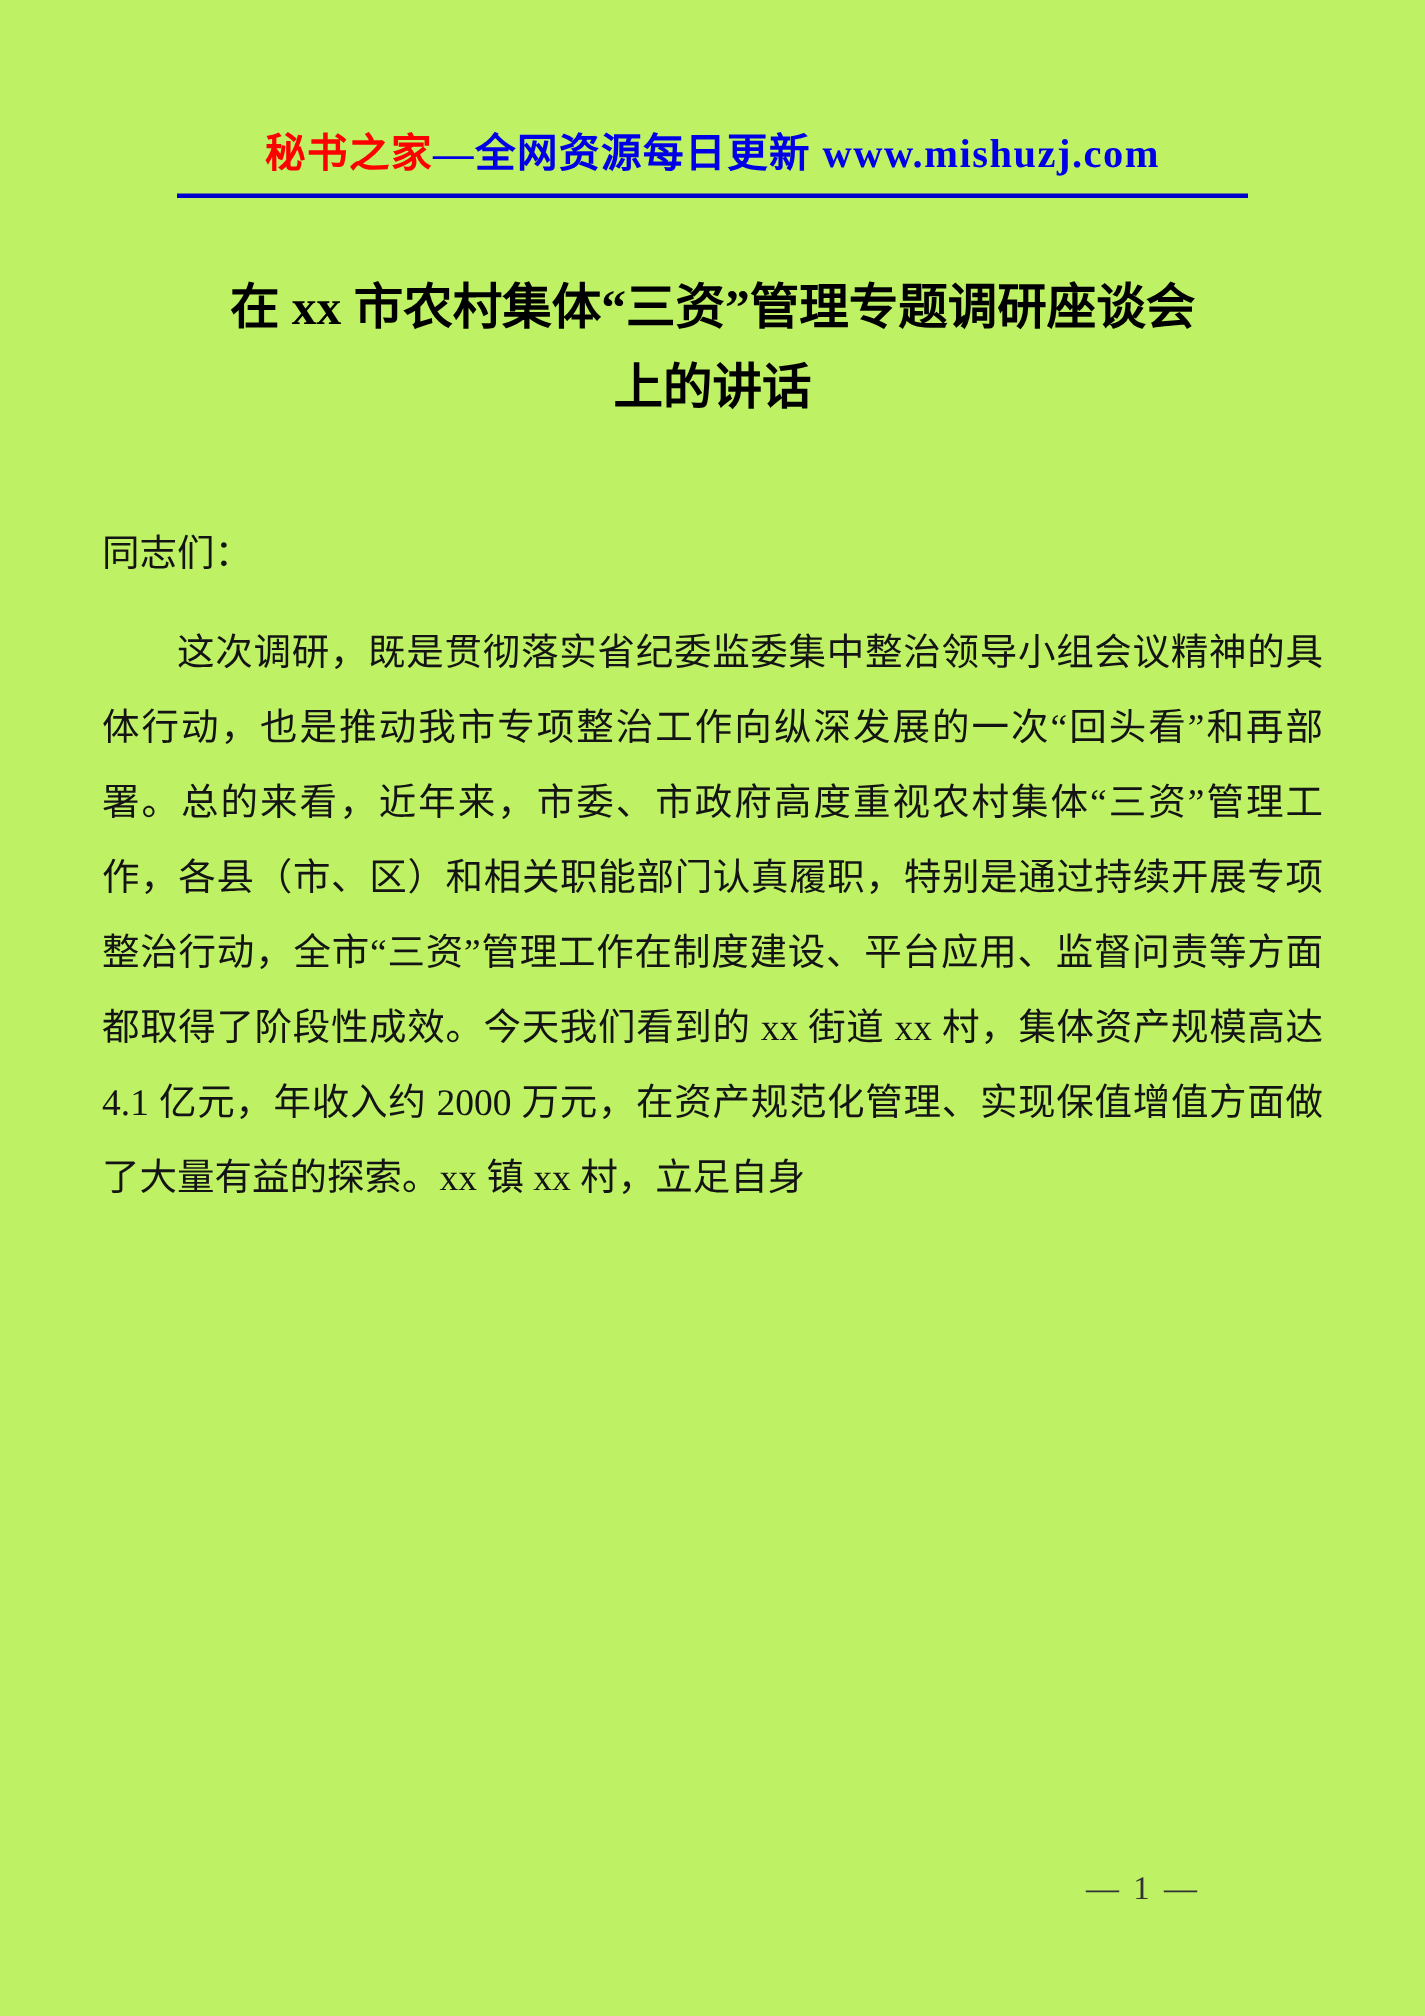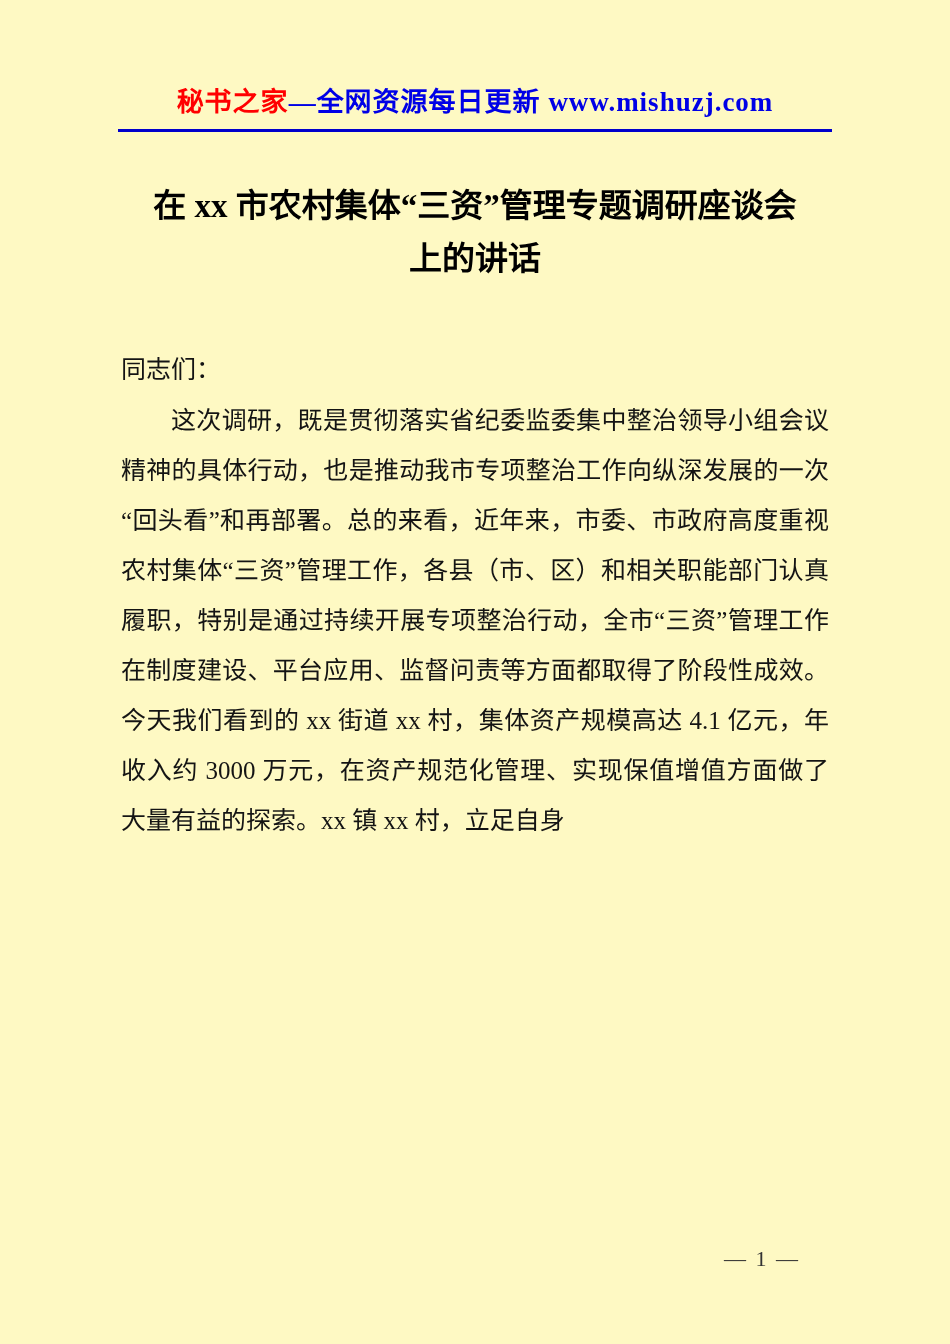--- a/index.html
+++ b/index.html
@@ -4,54 +4,54 @@
 <style>
   html, body {
     margin: 0;
     padding: 0;
     background: #ffffff;
   }
   .page {
     position: relative;
     width: 950px;
     height: 1344px;
-    background: #fef9c3;
+    background: #bef264;
     overflow: hidden;
     font-family: "Liberation Serif", "DejaVu Serif", serif;
     color: #111111;
   }
   .doc-header {
     padding-top: 80px;
     text-align: center;
     font-size: 27px;
     font-weight: bold;
     letter-spacing: 1px;
     white-space: nowrap;
   }
   .doc-header .brand { color: #ff0000; }
   .doc-header .tagline { color: #0000e6; }
   .doc-header .url { color: #0000e6; }
   .header-rule {
     margin: 10px 118px 0 118px;
     border-bottom: 3px solid #0000cc;
   }
   .doc-body {
-    padding: 0 120px;
+    padding: 0 52px;
   }
   .title {
     max-width: 660px;
     margin: 48px auto 58px auto;
     text-align: center;
     font-size: 33px;
     line-height: 1.62;
     font-weight: bold;
     color: #000000;
   }
   .salutation, .para {
-    margin: 1px;
+    margin: 16px;
     font-size: 25px;
     line-height: 50px;
     text-align: justify;
     color: #141414;
   }
   .para {
     text-indent: 2em;
   }
   .page-number {
     position: absolute;
@@ -69,18 +69,18 @@
 
   <header class="doc-header">
     <span class="brand">秘书之家</span><span class="tagline">—全网资源每日更新 </span><span class="url">www.mishuzj.com</span>
   </header>
 
   <div class="header-rule"></div>
 
   <main class="doc-body">
     <h1 class="title">在 xx 市农村集体“三资”管理专题调研座谈会上的讲话</h1>
     <p class="salutation">同志们：</p>
-    <p class="para">这次调研，既是贯彻落实省纪委监委集中整治领导小组会议精神的具体行动，也是推动我市专项整治工作向纵深发展的一次“回头看”和再部署。总的来看，近年来，市委、市政府高度重视农村集体“三资”管理工作，各县（市、区）和相关职能部门认真履职，特别是通过持续开展专项整治行动，全市“三资”管理工作在制度建设、平台应用、监督问责等方面都取得了阶段性成效。今天我们看到的 xx 街道 xx 村，集体资产规模高达 4.1 亿元，年收入约 3000 万元，在资产规范化管理、实现保值增值方面做了大量有益的探索。xx 镇 xx 村，立足自身</p>
+    <p class="para">这次调研，既是贯彻落实省纪委监委集中整治领导小组会议精神的具体行动，也是推动我市专项整治工作向纵深发展的一次“回头看”和再部署。总的来看，近年来，市委、市政府高度重视农村集体“三资”管理工作，各县（市、区）和相关职能部门认真履职，特别是通过持续开展专项整治行动，全市“三资”管理工作在制度建设、平台应用、监督问责等方面都取得了阶段性成效。今天我们看到的 xx 街道 xx 村，集体资产规模高达 4.1 亿元，年收入约 2000 万元，在资产规范化管理、实现保值增值方面做了大量有益的探索。xx 镇 xx 村，立足自身</p>
   </main>
 
   <div class="page-number">— 1 —</div>
 
 </div>
 
 </body></html>

